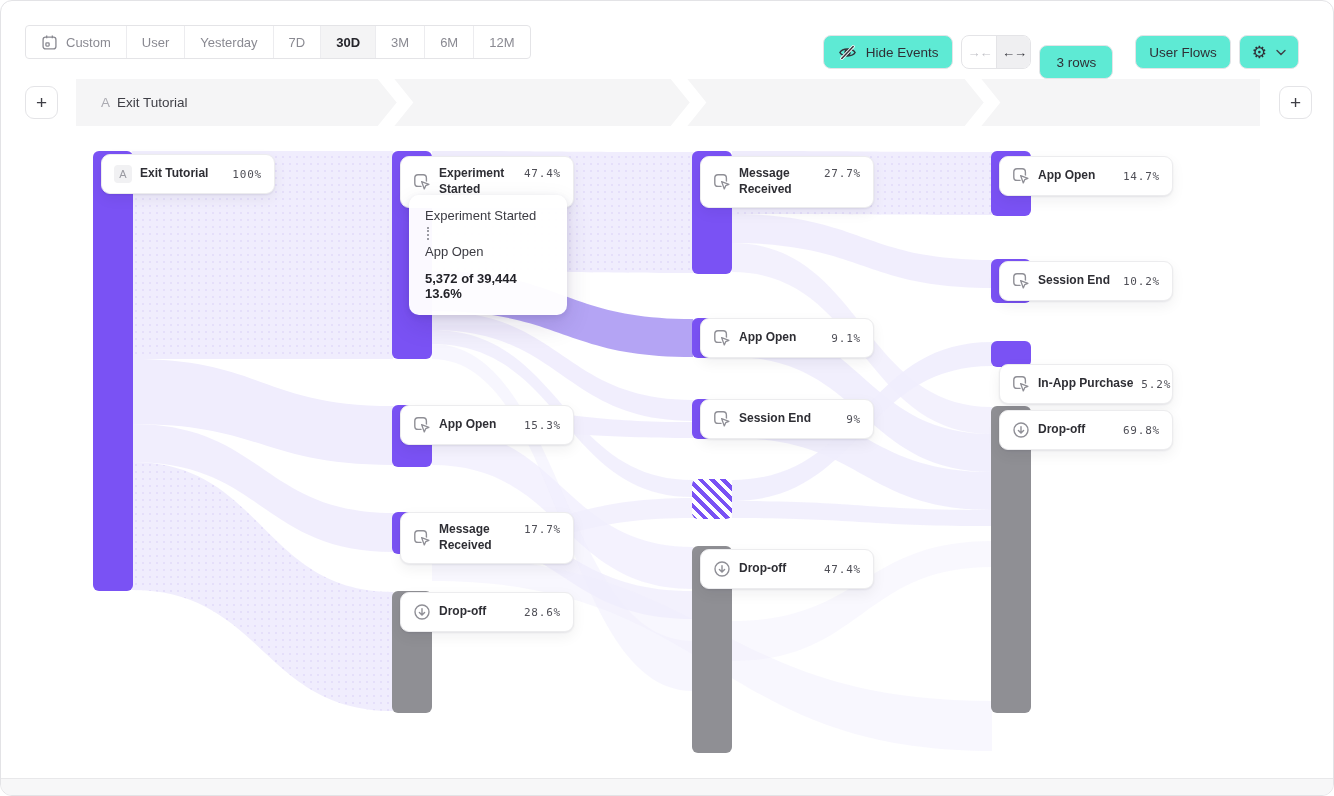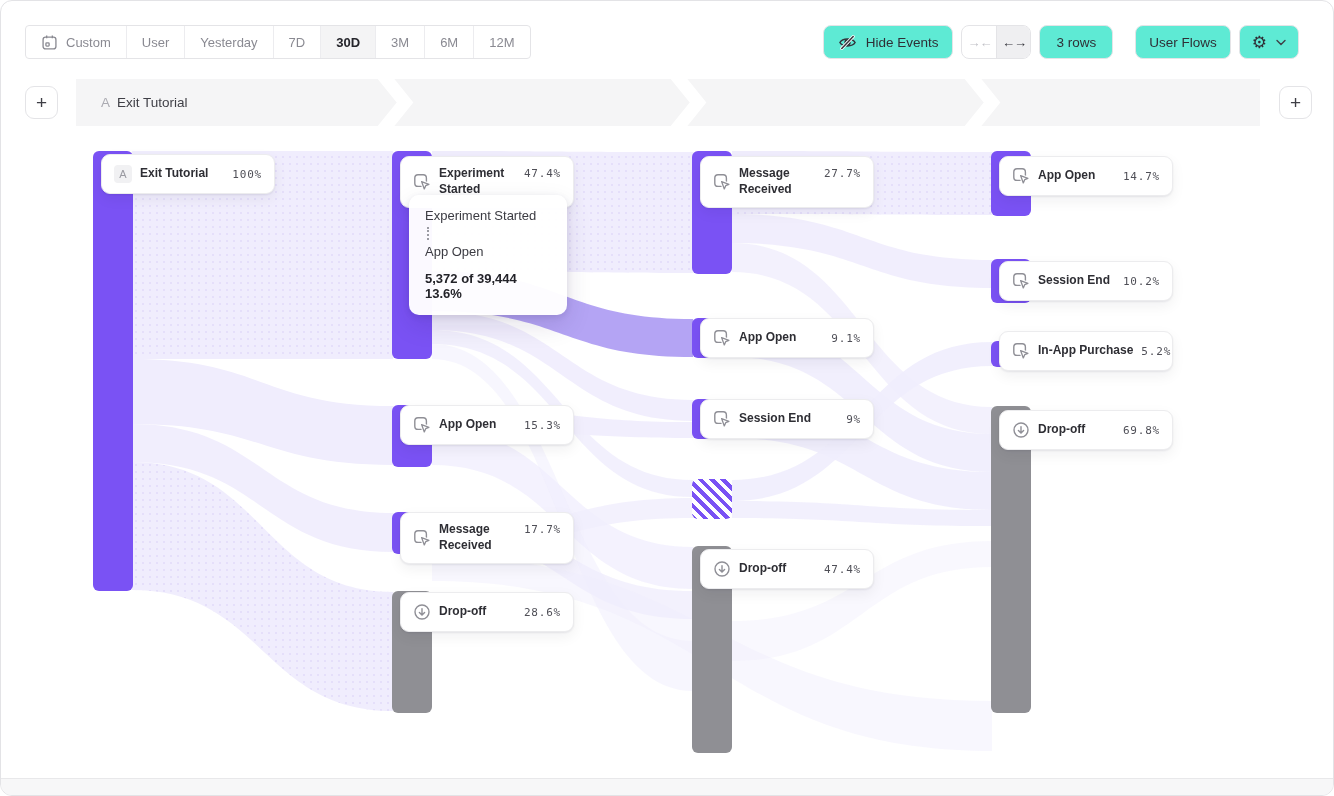--- a/index.html
+++ b/index.html
@@ -25,21 +25,21 @@
     color:#8A8A92; border-right:1px solid #ECECEF; cursor:pointer; font-weight:400;
   }
   .date-seg:last-child { border-right:none; }
   .date-seg.selected { background:#F4F4F5; color:#25252B; font-weight:700; }
   .right-cluster { position:absolute; top:24px; right:34px; display:flex; align-items:center; gap:8px; }
   .hide-events { padding:0 14px; gap:9px; }
   .arrow-seg { display:inline-flex; height:34px; border:1px solid #E4E4E7; border-radius:8px; overflow:hidden; background:#fff; }
   .arrow-cell { display:flex; align-items:center; justify-content:center; width:34px; font-size:13px; letter-spacing:-1px; cursor:pointer; }
   .arrow-cell.disabled { color:#C2C2C8; }
   .arrow-cell.active { background:#EFEFF1; color:#33333A; border-left:1px solid #E4E4E7; font-weight:600; }
-  .rows-btn { padding:0 16px; }
+  .rows-btn { padding:0 16px;margin-top:20px; }
   .viewsel-btn { padding:0 13px; gap:9px; margin-left:14px;flex-direction:column; }
   .gear-btn { padding:0 12px; gap:9px; font-size:17px; }
   .chev { display:inline-block; }
   
   .plus-btn {
     position:absolute; width:33px; height:33px; background:#fff; border:1px solid #E4E4E7;
     border-radius:9px; color:#3F3F46; font-size:19px; font-weight:400;
     display:flex; align-items:center; justify-content:center; cursor:pointer;
   }
   .band { position:absolute; left:75px; top:78px; width:1184px; height:47px; background:#F5F5F6; }
@@ -319,21 +319,21 @@
   </div>
   <div class="node-card" style="left:998px; top:260px;">
     <svg class="nicon" width="18" height="18" viewBox="0 0 18 18" fill="none" stroke="#8F8F96" stroke-width="1.4">
       <rect x="1.8" y="1.8" width="11.6" height="11.6" rx="3.2"></rect>
       <path d="M8.6 8.6 L15.9 11.3 L12.7 12.7 L11.3 15.9 Z" fill="#fff" stroke="#fff" stroke-width="3.4" stroke-linejoin="round"></path>
       <path d="M8.6 8.6 L15.9 11.3 L12.7 12.7 L11.3 15.9 Z" fill="#fff" stroke="#8F8F96" stroke-width="1.3" stroke-linejoin="round"></path>
     </svg>
     <span class="lbl">Session End</span>
     <span class="pct">10.2%</span>
   </div>
-  <div class="node-card" style="left:998px; top:330px;">
+  <div class="node-card" style="left:998px; top:363px;">
     <svg class="nicon" width="18" height="18" viewBox="0 0 18 18" fill="none" stroke="#8F8F96" stroke-width="1.4">
       <rect x="1.8" y="1.8" width="11.6" height="11.6" rx="3.2"></rect>
       <path d="M8.6 8.6 L15.9 11.3 L12.7 12.7 L11.3 15.9 Z" fill="#fff" stroke="#fff" stroke-width="3.4" stroke-linejoin="round"></path>
       <path d="M8.6 8.6 L15.9 11.3 L12.7 12.7 L11.3 15.9 Z" fill="#fff" stroke="#8F8F96" stroke-width="1.3" stroke-linejoin="round"></path>
     </svg>
     <span class="lbl">In-App Purchase</span>
     <span class="pct">5.2%</span>
   </div>
   <div class="node-card" style="left:998px; top:409px;">
     <svg class="nicon" width="18" height="18" viewBox="0 0 18 18" fill="none" stroke="#8F8F96" stroke-width="1.4" stroke-linecap="round">

